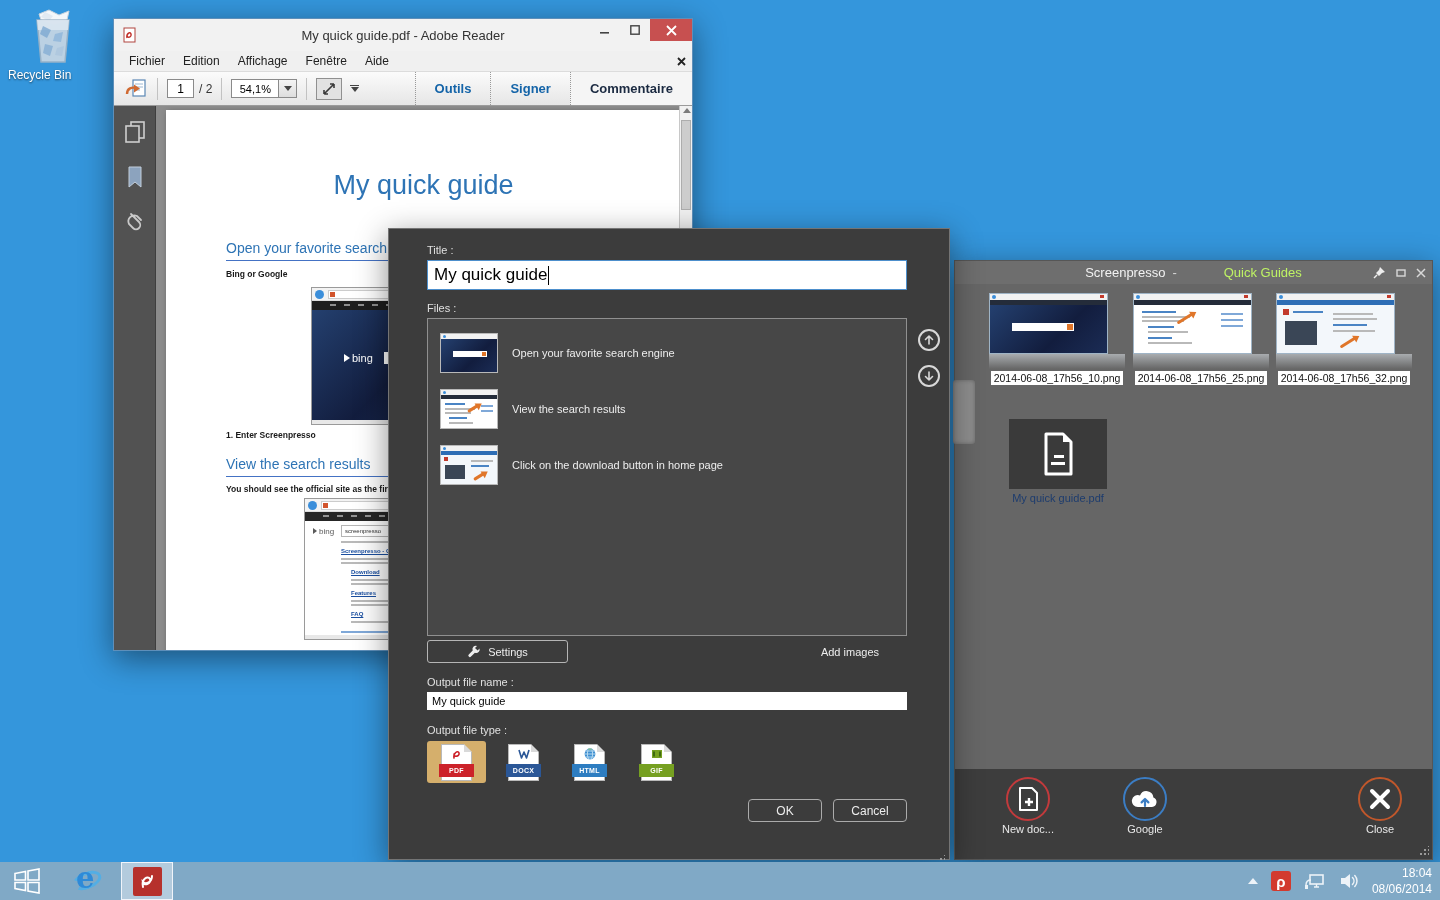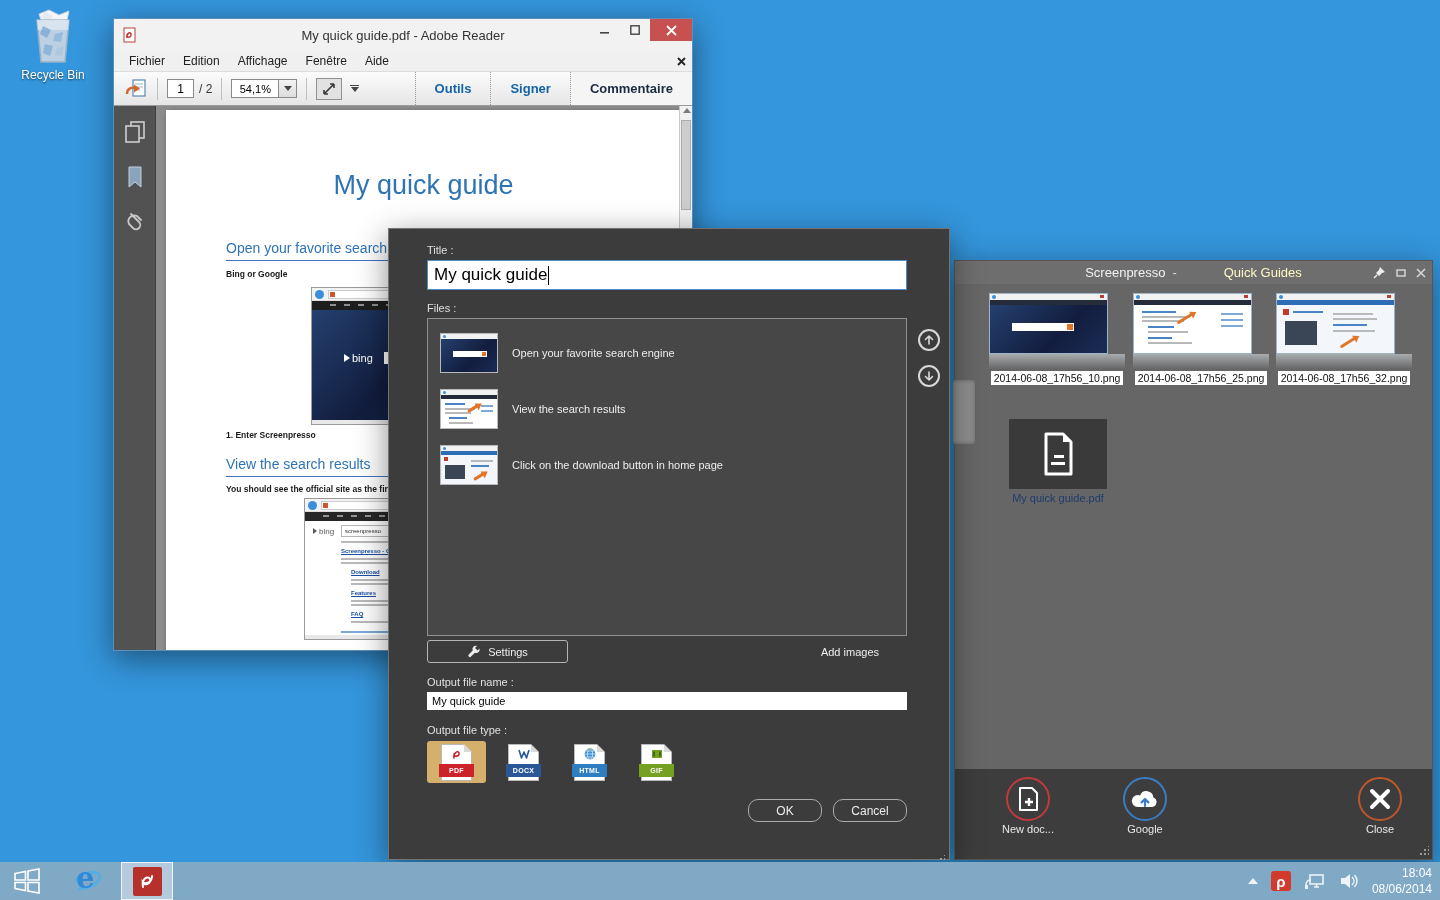--- a/index.html
+++ b/index.html
@@ -3,21 +3,21 @@
 <meta charset="utf-8">
 <style>
   * { margin:0; padding:0; box-sizing:border-box; }
   html,body { width:1440px; height:900px; }
   body {
     position:relative; overflow:hidden;
     font-family:"Liberation Sans", sans-serif;
     background:#3496DC;
   }
   
-  .recycle { position:absolute; left:8px; top:8px; width:90px; text-align:center; z-index:1; }
+  .recycle { position:absolute; left:8px; top:8px; width:90px; text-align:left; z-index:1; }
   .recycle .rb-label { color:#fff; font-size:12px; margin-top:2px; text-shadow:0 1px 2px rgba(0,0,0,.6); }
 
   
   .win { position:absolute; box-shadow:0 8px 30px rgba(0,0,0,.45); }
 
   
   .reader { left:113px; top:18px; width:580px; height:633px; background:#F0F0F0;
             border:1px solid #5E8FBA; z-index:10; display:flex; flex-direction:column; }
   .r-titlebar { height:32px; background:#F2F2F2; display:flex; align-items:center; padding-left:8px; position:relative; }
   .r-title { position:absolute; left:0; right:0; text-align:center; font-size:13px; color:#333; }
@@ -80,21 +80,21 @@
   .res-logo { position:absolute; left:8px; top:6px; font-size:8px; color:#5A5A5A; }
   .res-box { position:absolute; left:36px; top:4px; width:100px; height:12px; border:1px solid #B5B5B5; font-size:6px; color:#333; padding:2px 3px; }
   .res-link { position:absolute; font-size:6px; color:#1B4FA0; text-decoration:underline; font-weight:bold; }
   .gbar { position:absolute; height:2px; background:#B9B9B9; }
   .bluebar { position:absolute; height:2px; background:#7FA8D8; }
 
   
   .qg { left:954px; top:260px; width:479px; height:600px; background:#666; z-index:20; display:flex; flex-direction:column; border:1px solid #565656; }
   .qg-titlebar { height:23px; background:#6E6E6E; position:relative; display:flex; align-items:center; justify-content:center; gap:7px; }
   .qg-app { color:#F2F2F2; font-size:13px; } .qg-sep { color:#D8D8D8; font-size:13px; }
-  .qg-section { color:#fef9c3; font-size:13px;margin-left:40px; }
+  .qg-section { color:#bef264; font-size:13px;margin-left:40px; }
   .qg-ctls { position:absolute; right:6px; top:0; height:100%; display:flex; align-items:center; gap:10px; }
   .qg-body { flex:1; position:relative; }
   .sliver { position:absolute; left:-2px; top:96px; width:22px; height:64px; background:#8E8E8E; border-radius:3px; box-shadow:inset 0 0 4px rgba(0,0,0,.3); }
   .qthumb { position:absolute; width:136px; }
   .qt1 { left:34px; top:9px; } .qt2 { left:178px; top:9px; } .qt3 { left:321px; top:9px; }
   .qimg { width:119px; height:61px; border:1px solid #9FB4C6; position:relative; overflow:hidden; display:flex; flex-direction:column; background:#fff; }
   .refl { height:15px; background:linear-gradient(to bottom, rgba(235,241,247,.5), rgba(235,241,247,0)); }
   .qlabel { margin:2px auto 0; background:#fff; color:#111; font-size:10.5px; padding:1px 3px; white-space:nowrap; width:fit-content; }
   .mchrome { height:6px; background:#F2F2F2; position:relative; }
   .mdot { position:absolute; left:2px; top:1px; width:4px; height:4px; border-radius:50%; background:#3B8EDA; }
@@ -153,21 +153,21 @@
   .type-tile.sel { width:59px; background:#D5AF6C; }
   .ficon { width:31px; height:37px; background:#fff; border:1px solid #B9B9B9; position:relative; }
   .ficon .fold { position:absolute; right:-1px; top:-1px; width:0; height:0; border-left:8px solid #D9D9D9; border-top:8px solid #3C3C3C; }
   .type-tile.sel .ficon .fold { border-top-color:#D5AF6C; }
   .fband { position:absolute; left:-3px; right:-3px; bottom:3px; height:13px; display:flex; align-items:center; justify-content:center;
            color:#fff; font-size:7px; font-weight:bold; letter-spacing:.3px; }
   .fb-pdf { background:#CC2229; } .fb-docx { background:#2B5797; } .fb-html { background:#2D7DC1; } .fb-gif { background:#76A021; }
   .fglyph { position:absolute; left:0; right:0; top:2px; display:flex; justify-content:center; }
   .gap1 { margin-left:22px; } .gap2 { margin-left:35px; } .gap3 { margin-left:36px; }
   .ok-row { margin-top:16px; display:flex; justify-content:flex-end; gap:11px; }
-  .dbtn { width:74px; height:23px; border:1px solid #ABABAB; border-radius:10px; background:#3C3C3C; color:#EDEDED; font-size:12px;
+  .dbtn { width:74px; height:23px; border:1px solid #ABABAB; border-radius:4px; background:#3C3C3C; color:#EDEDED; font-size:12px;
           display:flex; align-items:center; justify-content:center; }
 
   
   .taskbar { position:absolute; left:0; right:0; top:862px; height:38px; background:#80A9C6; z-index:50; display:flex; align-items:center; }
   .tb-start { margin-left:13px; }
   .tb-ie { margin-left:30px; position:relative; width:32px; height:32px; }
   .ie-e { position:absolute; left:5px; top:-4px; font-size:29px; font-weight:bold; color:#2E8AD8; font-family:"DejaVu Serif", serif; }
   .ie-ring { position:absolute; left:1px; top:7px; width:30px; height:17px; border:3px solid #53AEE4; border-left-color:transparent; border-radius:50%; transform:rotate(-22deg); }
   .tb-adobe { margin-left:18px; width:52px; height:38px; background:rgba(255,255,255,.4); border:1px solid rgba(250,252,255,.85);
               display:flex; align-items:center; justify-content:center; }

